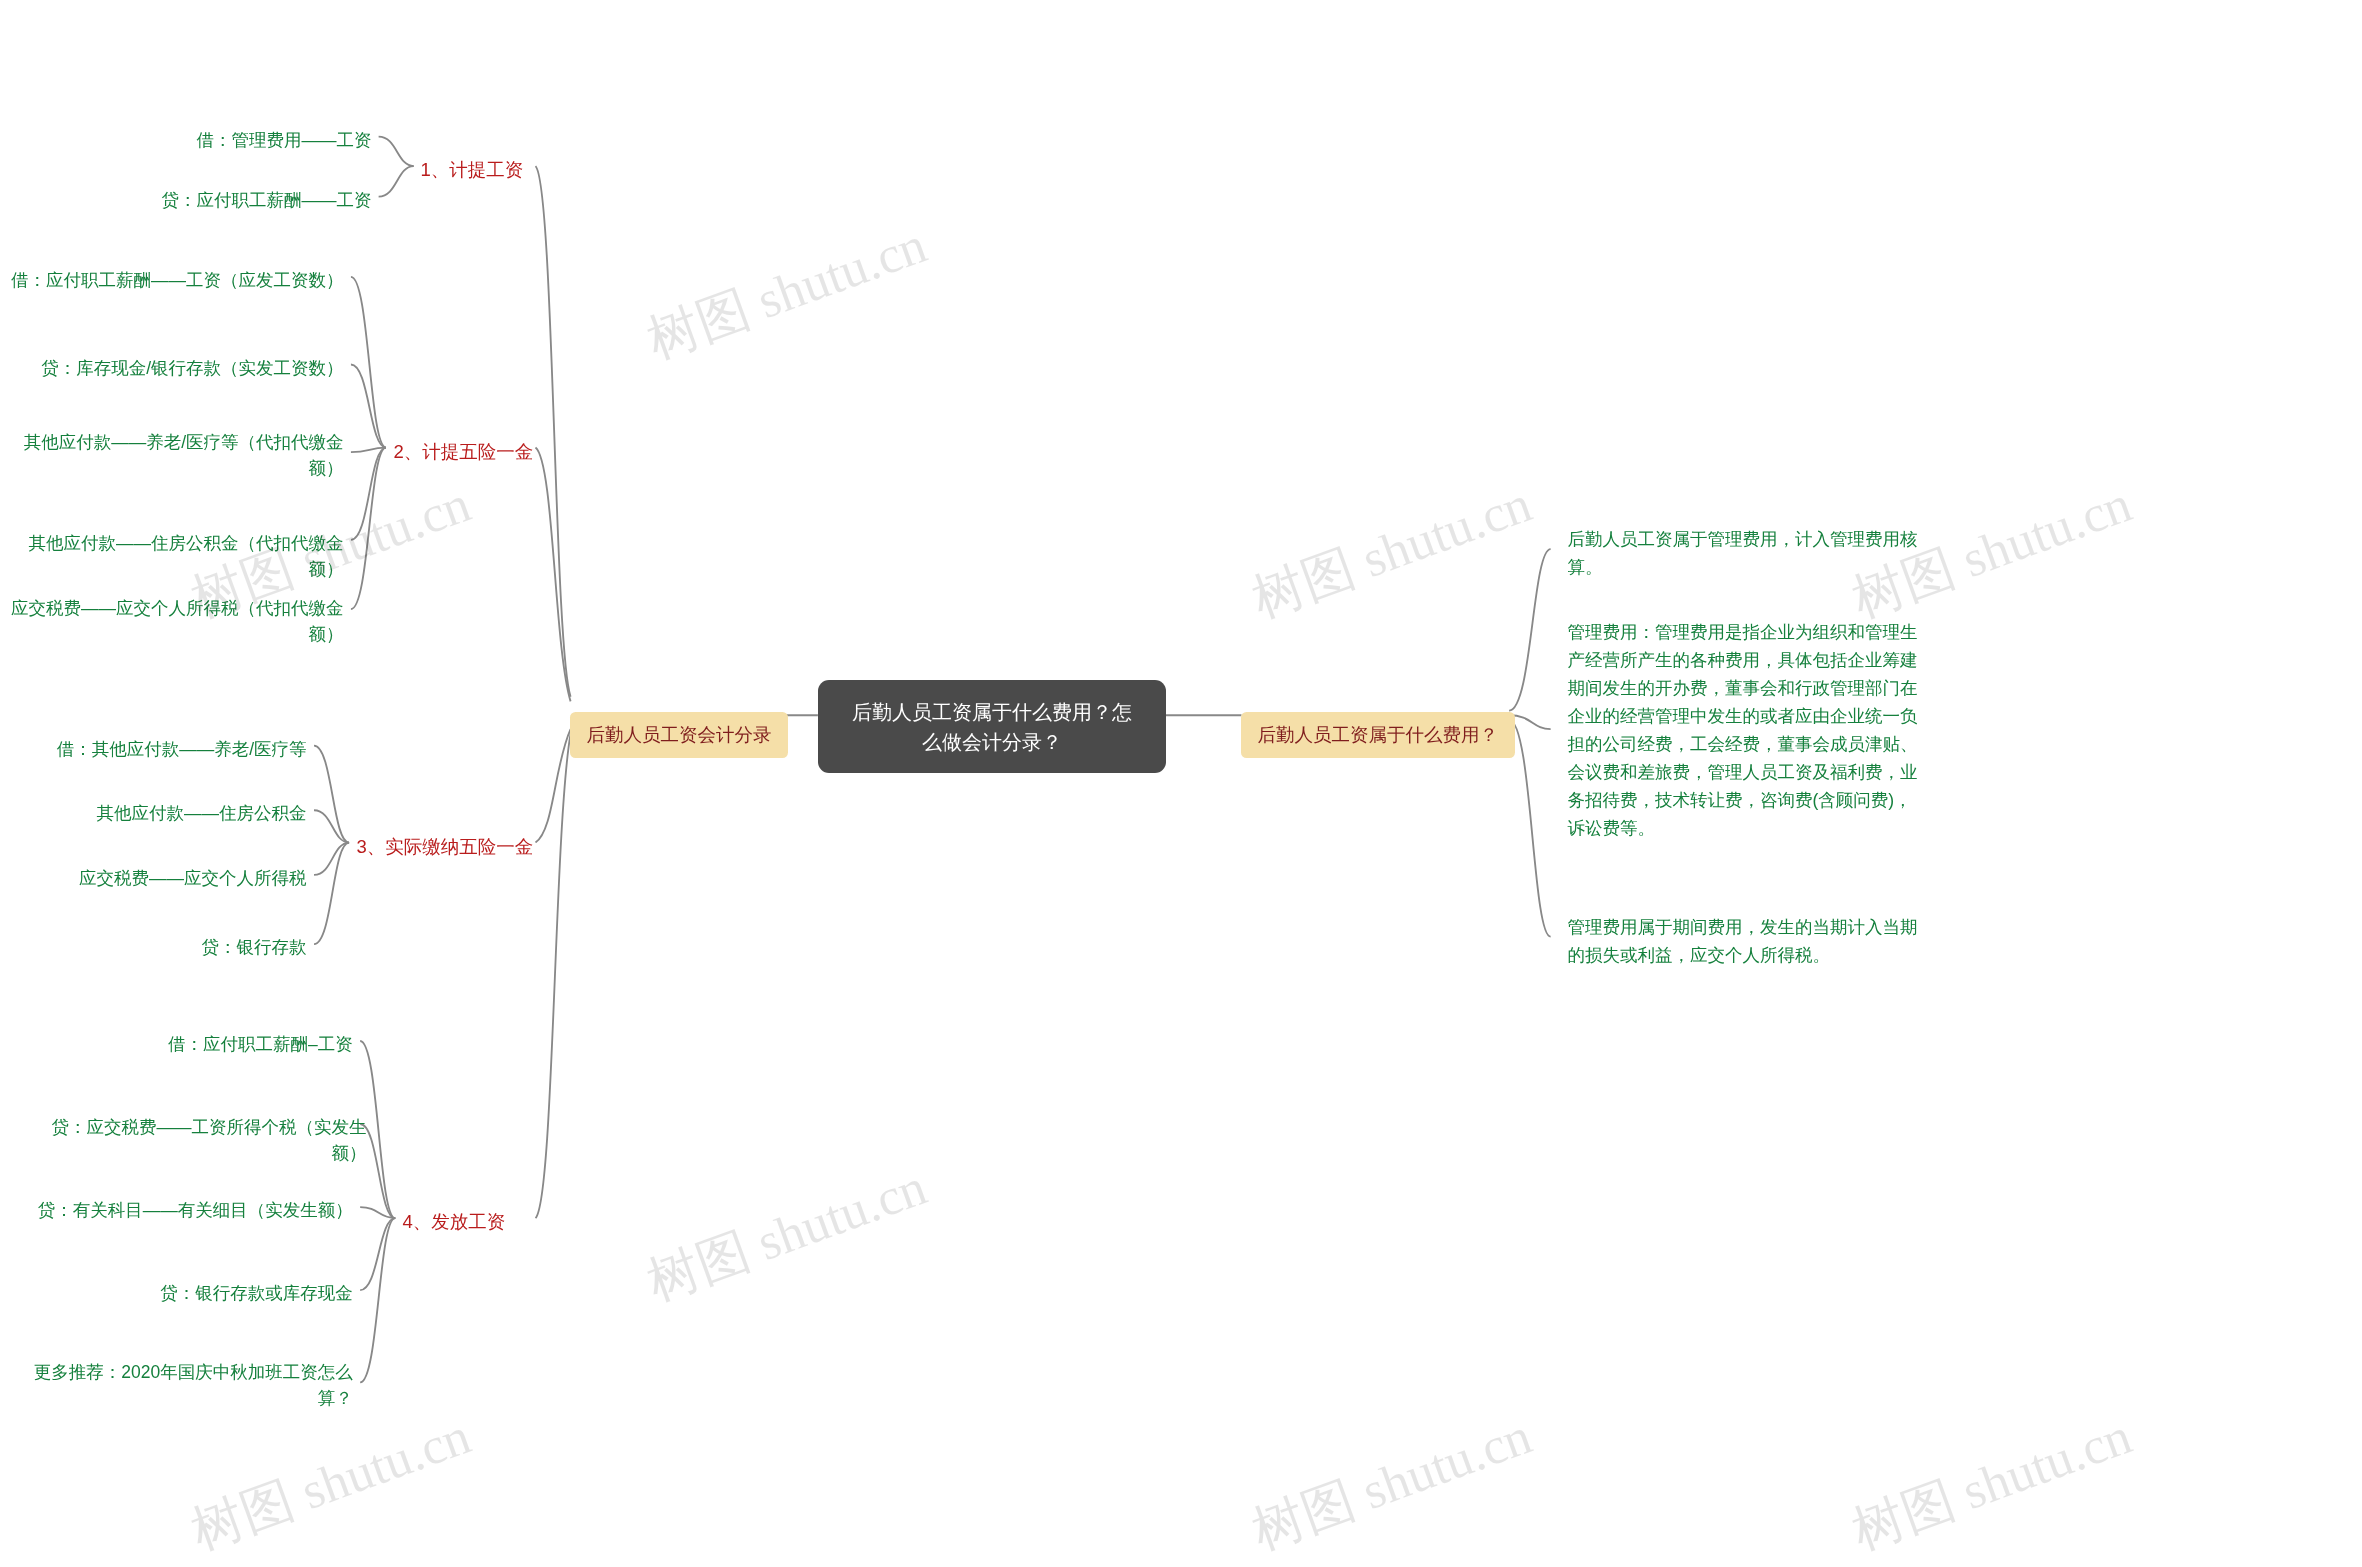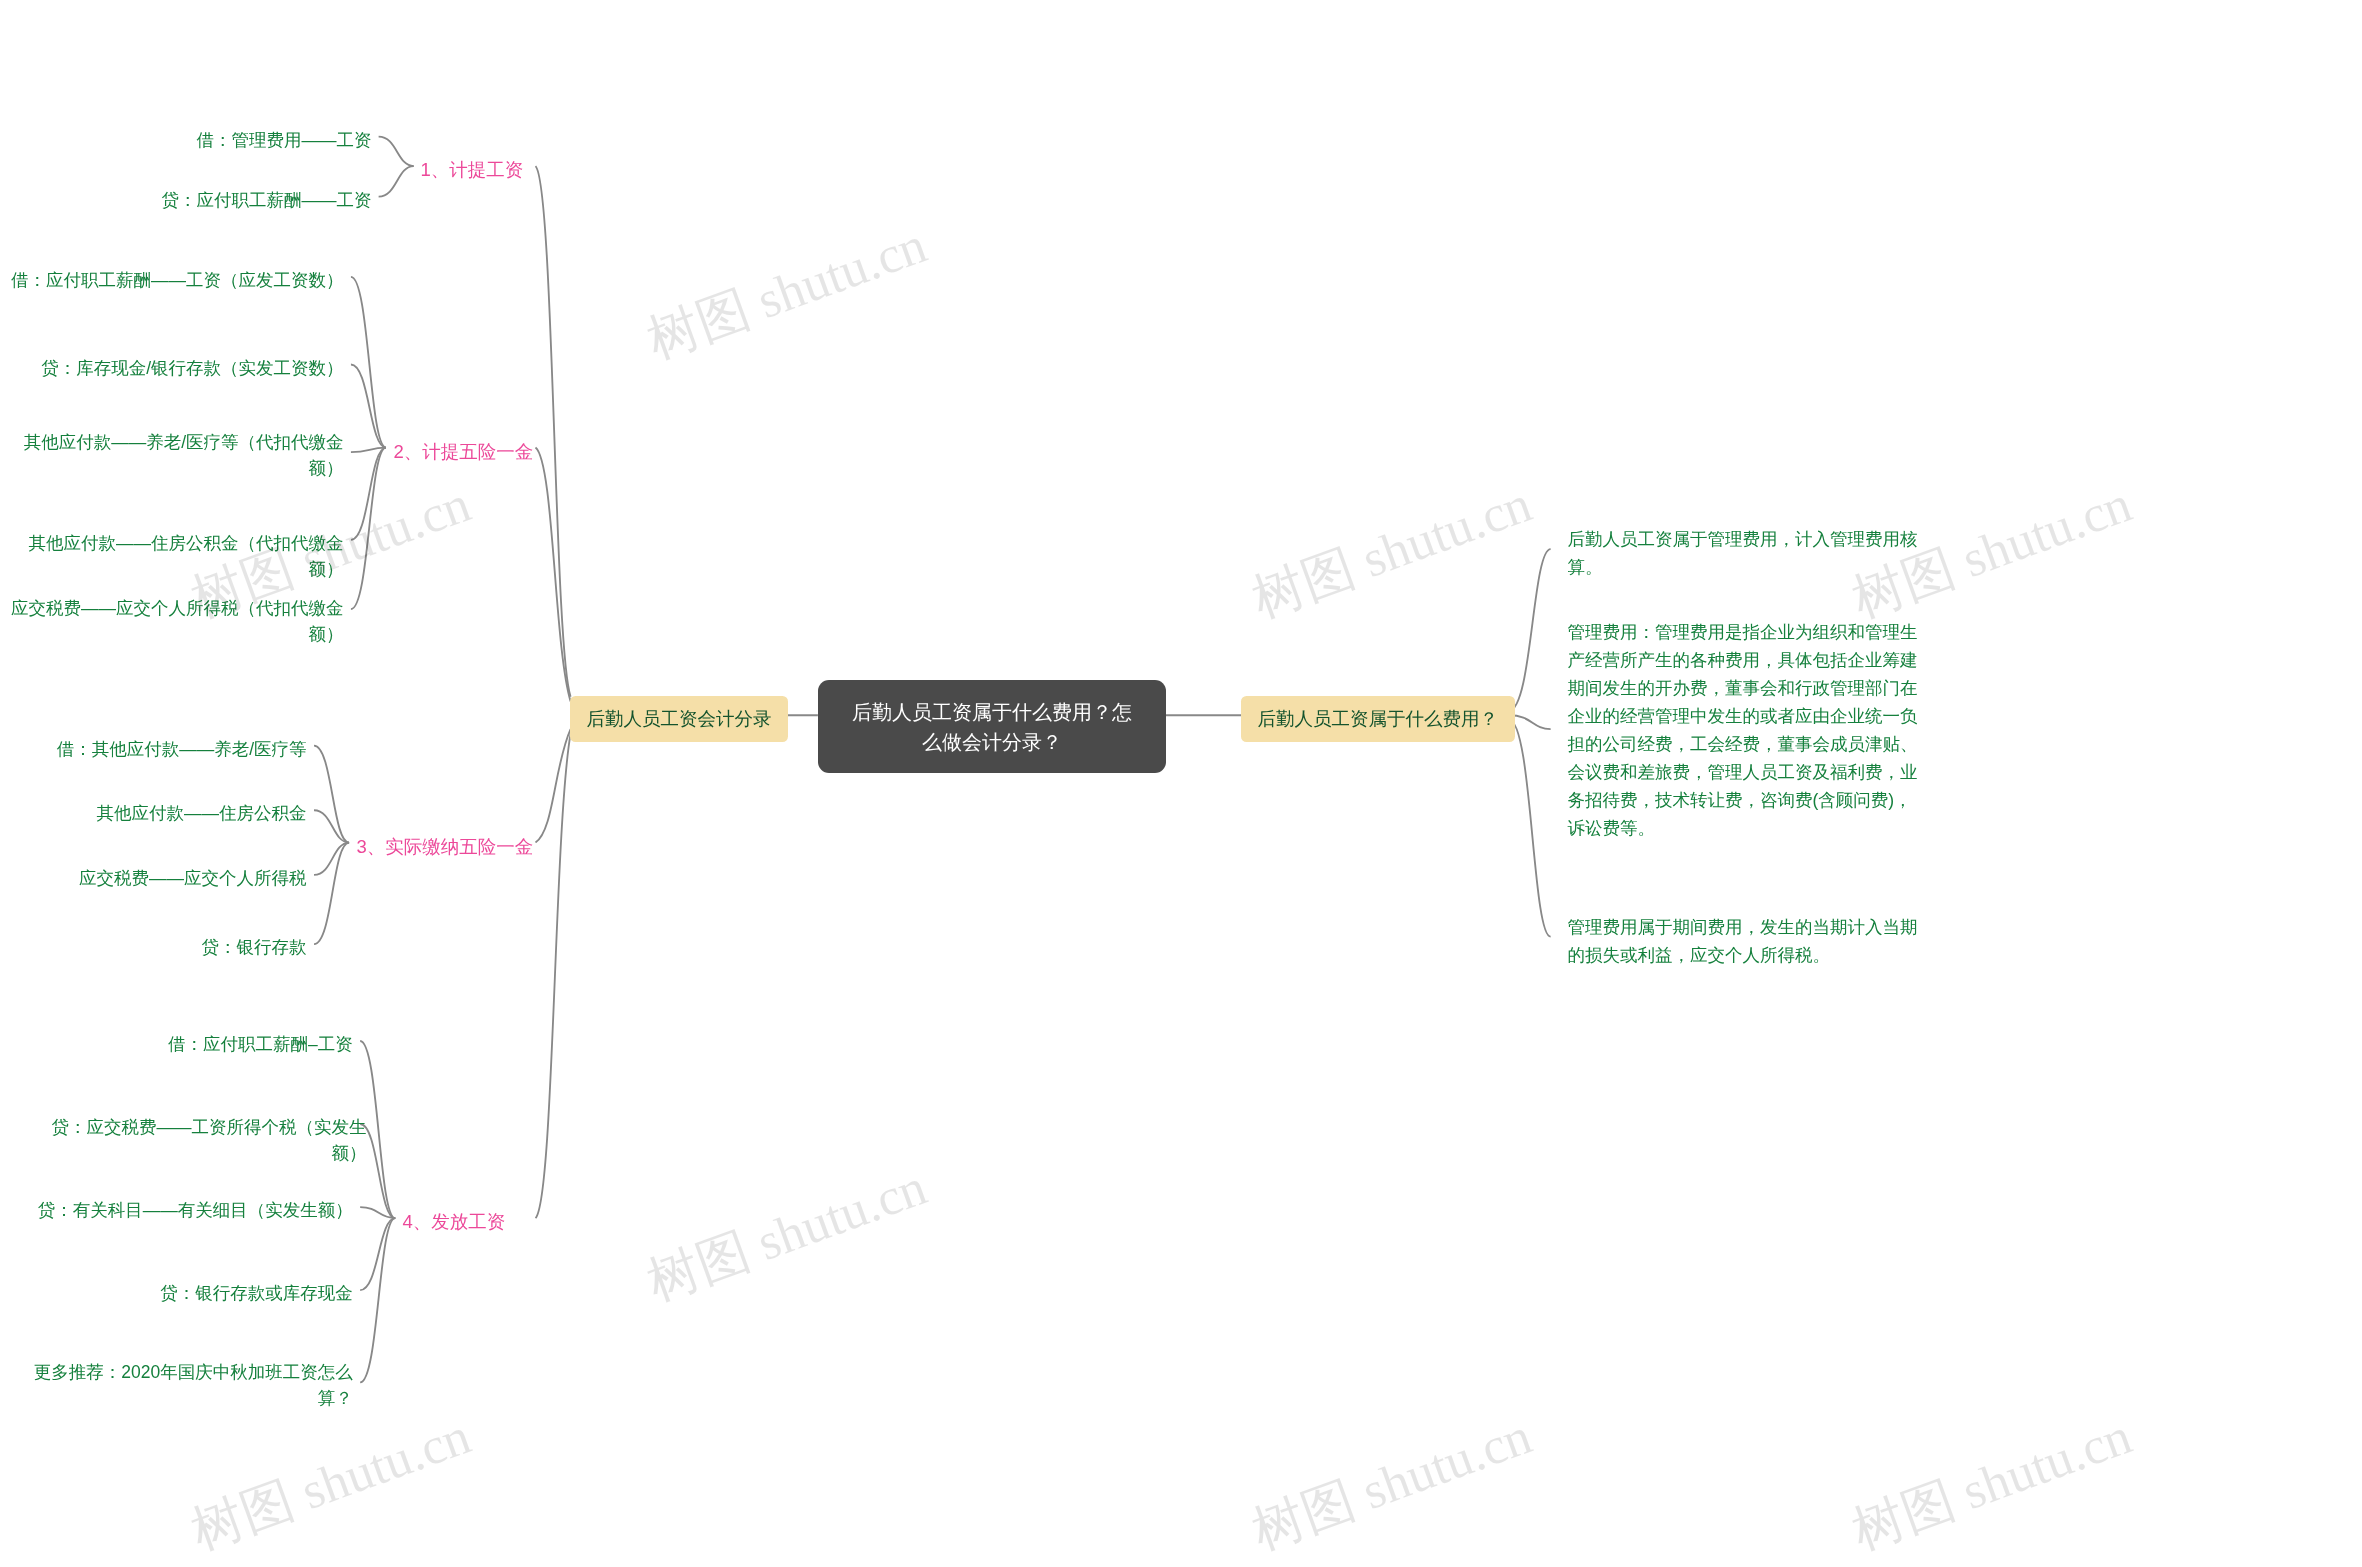--- a/index.html
+++ b/index.html
@@ -21,27 +21,28 @@
     background: #4a4a4a;
     color: #fff;
     padding: 16.6px 26px;
     border-radius: 11px;
     text-align: center;
     width: 348px;
     font-size: 20px;
   }
   .cat {
     background: #f5dfa8;
-    color: #14532d;
+    color: #7f1d1d;
     padding: 9.2px 16.6px;
     border-radius: 5.5px;
     font-size: 18.5px;
+    margin-top: 16px;
   }
   .sub {
-    color: #ec4899;
+    color: #b91c1c;
     font-size: 18.5px;
     padding: 3.7px 7.4px;
   }
   .leaf-l {
     text-align: right;
     width: 351px;
     font-size: 17.5px;
     padding: 3.7px 7.4px;
   }
   .leaf-r {

